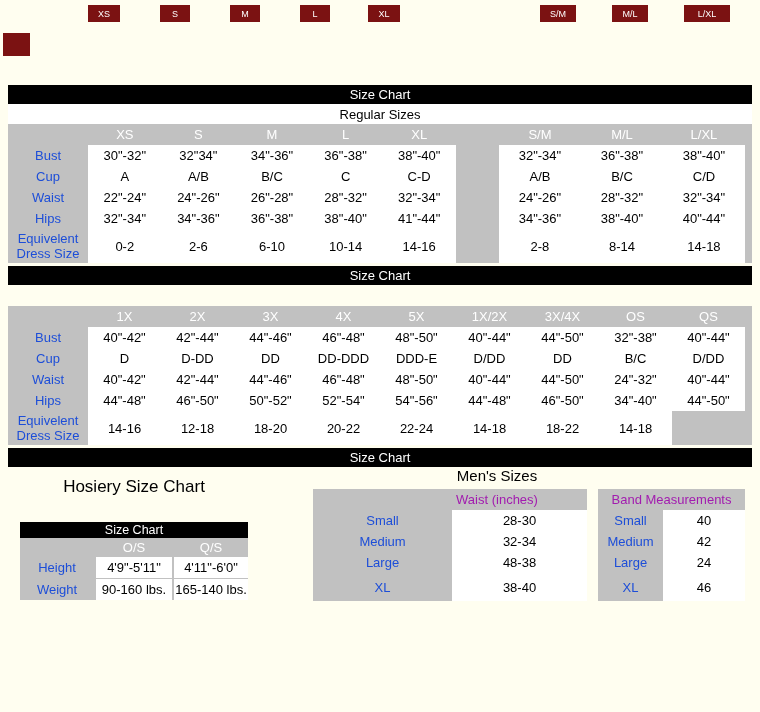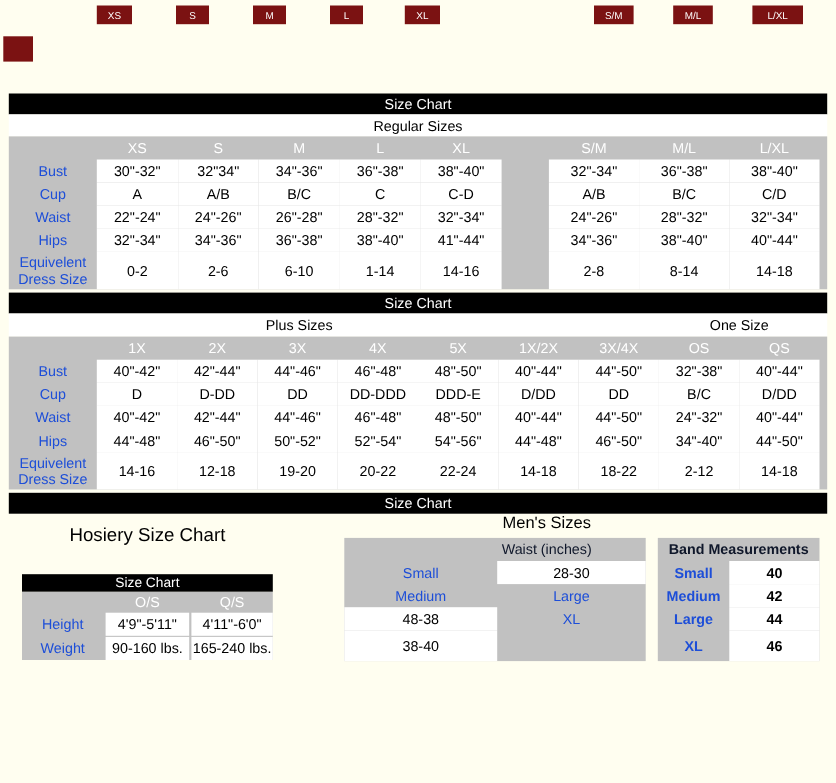--- a/index.html
+++ b/index.html
@@ -18,22 +18,22 @@
        grid-template-columns:80px repeat(9,73px) 7px;
        grid-template-rows:21px repeat(4,21px) 34px;}
   .cell{display:flex;align-items:center;justify-content:center;font-size:13px;white-space:nowrap;}
   .hdrcell{color:#fff;}
   .lab{color:#1d4ed8;text-align:center;line-height:15px;white-space:normal;}
   .val{background:#fff;}
   .gapcol,.tailcol{background:transparent;}
   #waist-grid{left:313px;top:489px;width:274px;height:112px;
        grid-template-columns:139px 135px;grid-template-rows:21px 21px 21px 21px 28px;}
   #band-grid{left:598px;top:489px;width:147px;height:112px;
-       grid-template-columns:65px 82px;grid-template-rows:21px 21px 21px 21px 28px;font-weight:bold;}
-  .mhdr{grid-column:1 / -1;color:#0f172a;display:flex;align-items:center;justify-content:center;
+       grid-template-columns:65px 82px;grid-template-rows:21px 21px 21px 21px 28px;}
+  .mhdr{grid-column:1 / -1;color:#a21caf;display:flex;align-items:center;justify-content:center;
        font-size:13px;white-space:nowrap;}
   #waist-grid .mhdr{padding-left:94px;}
   #hosiery-header{position:absolute;left:20px;top:522px;width:228px;height:16px;background:#000;
        color:#fff;display:flex;align-items:center;justify-content:center;font-size:12.5px;}
   #hosiery-grid{left:20px;top:538px;width:228px;height:62px;
        grid-template-columns:74px 76px 74px;grid-template-rows:18px 21px 21px;
        column-gap:2px;row-gap:1px;}
   #hosiery-title{position:absolute;left:20px;top:477px;width:228px;text-align:center;
        font-size:17px;font-weight:normal;}
   #mens-title{position:absolute;left:397px;top:467px;width:200px;text-align:center;font-size:15px;}
@@ -118,37 +118,33 @@
       <div class="cell val">41"-44"</div>
       <div class="cell gapcol"></div>
       <div class="cell val">34"-36"</div>
       <div class="cell val">38"-40"</div>
       <div class="cell val">40"-44"</div>
       <div class="cell tailcol"></div>
       <div class="cell lab">Equivelent Dress Size</div>
       <div class="cell val">0-2</div>
       <div class="cell val">2-6</div>
       <div class="cell val">6-10</div>
-      <div class="cell val">1-14</div>
+      <div class="cell val">10-14</div>
       <div class="cell val">14-16</div>
       <div class="cell gapcol"></div>
       <div class="cell val">2-8</div>
       <div class="cell val">8-14</div>
       <div class="cell val">14-18</div>
       <div class="cell tailcol"></div>
     </div>
 
   <div class="bar" style="top:266px;">
     <span>Size Chart</span>
   </div>
 
-  <div class="white-row" style="top:285px;height:21px;">
-    <div class="centered-txt" style="left:80px;top:0;width:368px;height:21px;">Plus Sizes</div>
-    <div class="centered-txt" style="left:591px;top:0;width:146px;height:21px;">One Size</div>
-  </div>
 
   <div class="grid" id="plus-grid">
       <div class="cell lab"></div>
       <div class="cell hdrcell">1X</div>
       <div class="cell hdrcell">2X</div>
       <div class="cell hdrcell">3X</div>
       <div class="cell hdrcell">4X</div>
       <div class="cell hdrcell">5X</div>
       <div class="cell hdrcell">1X/2X</div>
       <div class="cell hdrcell">3X/4X</div>
@@ -195,26 +191,25 @@
       <div class="cell val">52"-54"</div>
       <div class="cell val">54"-56"</div>
       <div class="cell val">44"-48"</div>
       <div class="cell val">46"-50"</div>
       <div class="cell val">34"-40"</div>
       <div class="cell val">44"-50"</div>
       <div class="cell tailcol"></div>
       <div class="cell lab">Equivelent Dress Size</div>
       <div class="cell val">14-16</div>
       <div class="cell val">12-18</div>
-      <div class="cell val">19-20</div>
+      <div class="cell val">18-20</div>
       <div class="cell val">20-22</div>
       <div class="cell val">22-24</div>
       <div class="cell val">14-18</div>
       <div class="cell val">18-22</div>
-      <div class="cell val">2-12</div>
       <div class="cell val">14-18</div>
       <div class="cell tailcol"></div>
     </div>
 
   <div class="bar" style="top:448px;">
     <span>Size Chart</span>
   </div>
 
   <div id="mens-title">Men's Sizes</div>
 
@@ -226,38 +221,39 @@
 
   <div class="grid" id="hosiery-grid">
       <div class="cell lab"></div>
       <div class="cell hdrcell">O/S</div>
       <div class="cell hdrcell">Q/S</div>
       <div class="cell lab">Height</div>
       <div class="cell val">4'9"-5'11"</div>
       <div class="cell val">4'11"-6'0"</div>
       <div class="cell lab">Weight</div>
       <div class="cell val">90-160 lbs.</div>
-      <div class="cell val">165-240 lbs.</div>
+      <div class="cell val">165-140 lbs.</div>
     </div>
 
   <div class="grid" id="waist-grid">
       <div class="mhdr">Waist (inches)</div>
       <div class="cell lab">Small</div>
       <div class="cell val">28-30</div>
       <div class="cell lab">Medium</div>
+      <div class="cell val">32-34</div>
       <div class="cell lab">Large</div>
       <div class="cell val">48-38</div>
       <div class="cell lab">XL</div>
       <div class="cell val">38-40</div>
     </div>
   <div class="grid" id="band-grid">
       <div class="mhdr">Band Measurements</div>
       <div class="cell lab">Small</div>
       <div class="cell val">40</div>
       <div class="cell lab">Medium</div>
       <div class="cell val">42</div>
       <div class="cell lab">Large</div>
-      <div class="cell val">44</div>
+      <div class="cell val">24</div>
       <div class="cell lab">XL</div>
       <div class="cell val">46</div>
     </div>
 
 </div>
 
 </body></html>

